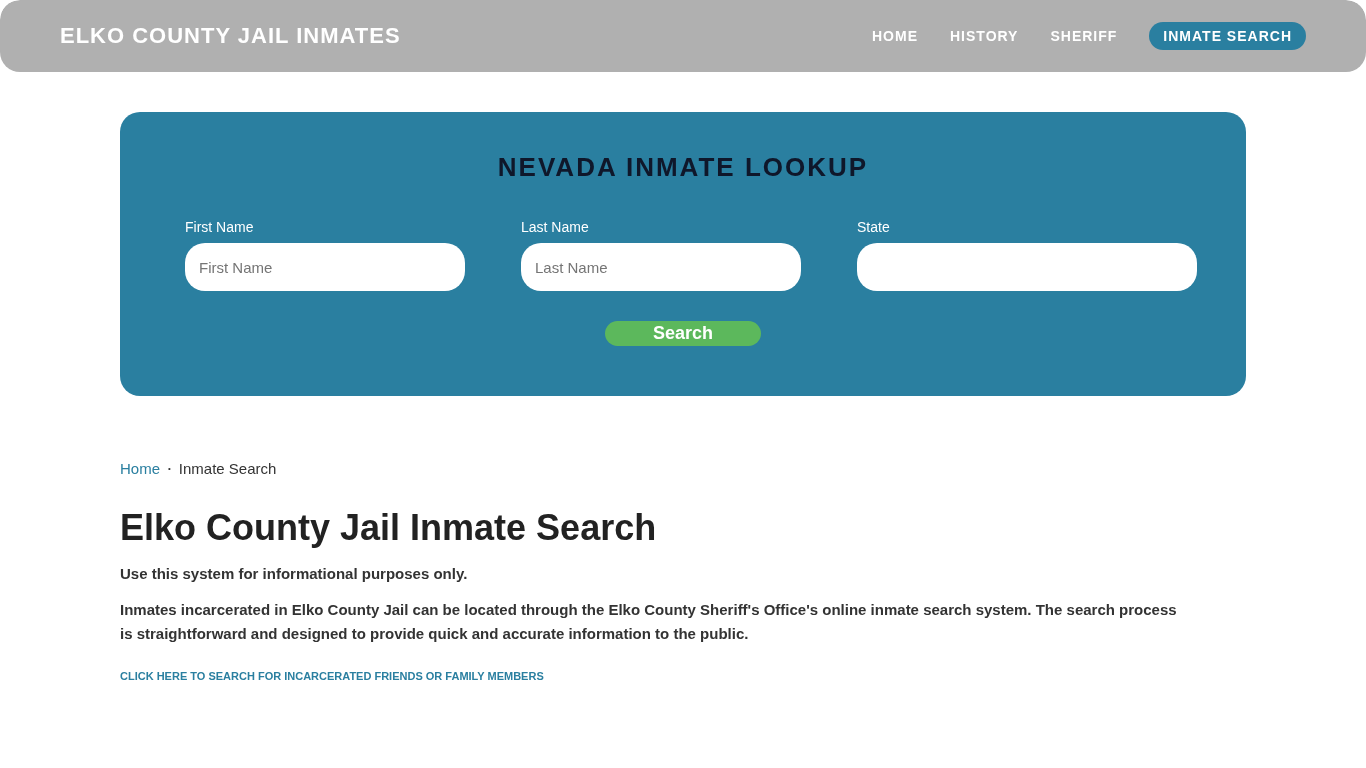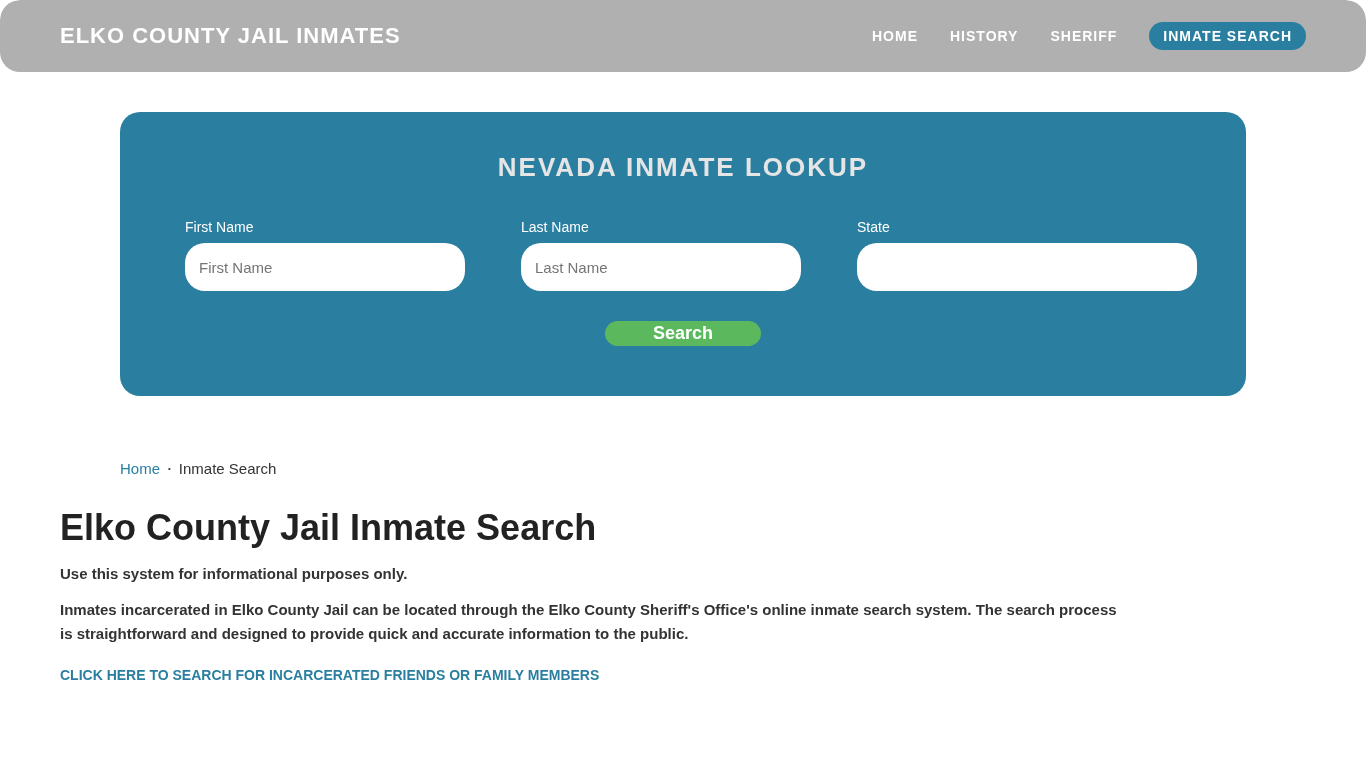--- a/index.html
+++ b/index.html
@@ -58,21 +58,21 @@
 
     
     .search-banner {
       background: #2a7fa0;
       margin: 40px 120px;
       padding: 40px 60px 50px;
       text-align: center;
     }
 
     .banner-title {
-      color: #e5e5e5;
+      color: #0f172a;
       font-size: 26px;
       font-weight: 700;
       letter-spacing: 2px;
       text-transform: uppercase;
       margin-bottom: 36px;
     }
 
     .form-row {
       display: flex;
       justify-content: center;
@@ -137,21 +137,21 @@
       color: #333;
       font-size: 8px;
     }
 
     .breadcrumb-current {
       color: #333;
     }
 
     
     .content {
-      padding: 30px 60px;
+      padding: 30px 120px;
     }
 
     .page-title {
       font-size: 36px;
       font-weight: 700;
       color: #222;
       margin-bottom: 16px;
     }
 
     .subtitle {
@@ -165,21 +165,21 @@
       font-size: 15px;
       font-weight: 700;
       color: #333;
       line-height: 1.6;
       margin-bottom: 20px;
       max-width: 1060px;
     }
 
     .cta-link {
       color: #2a7fa0;
-      font-size: 14px;
+      font-size: 11px;
       font-weight: 700;
       text-decoration: none;
       text-transform: uppercase;
       cursor: pointer;
     }
   </style>
 </head>
 <body>
 
 <header class="header">

